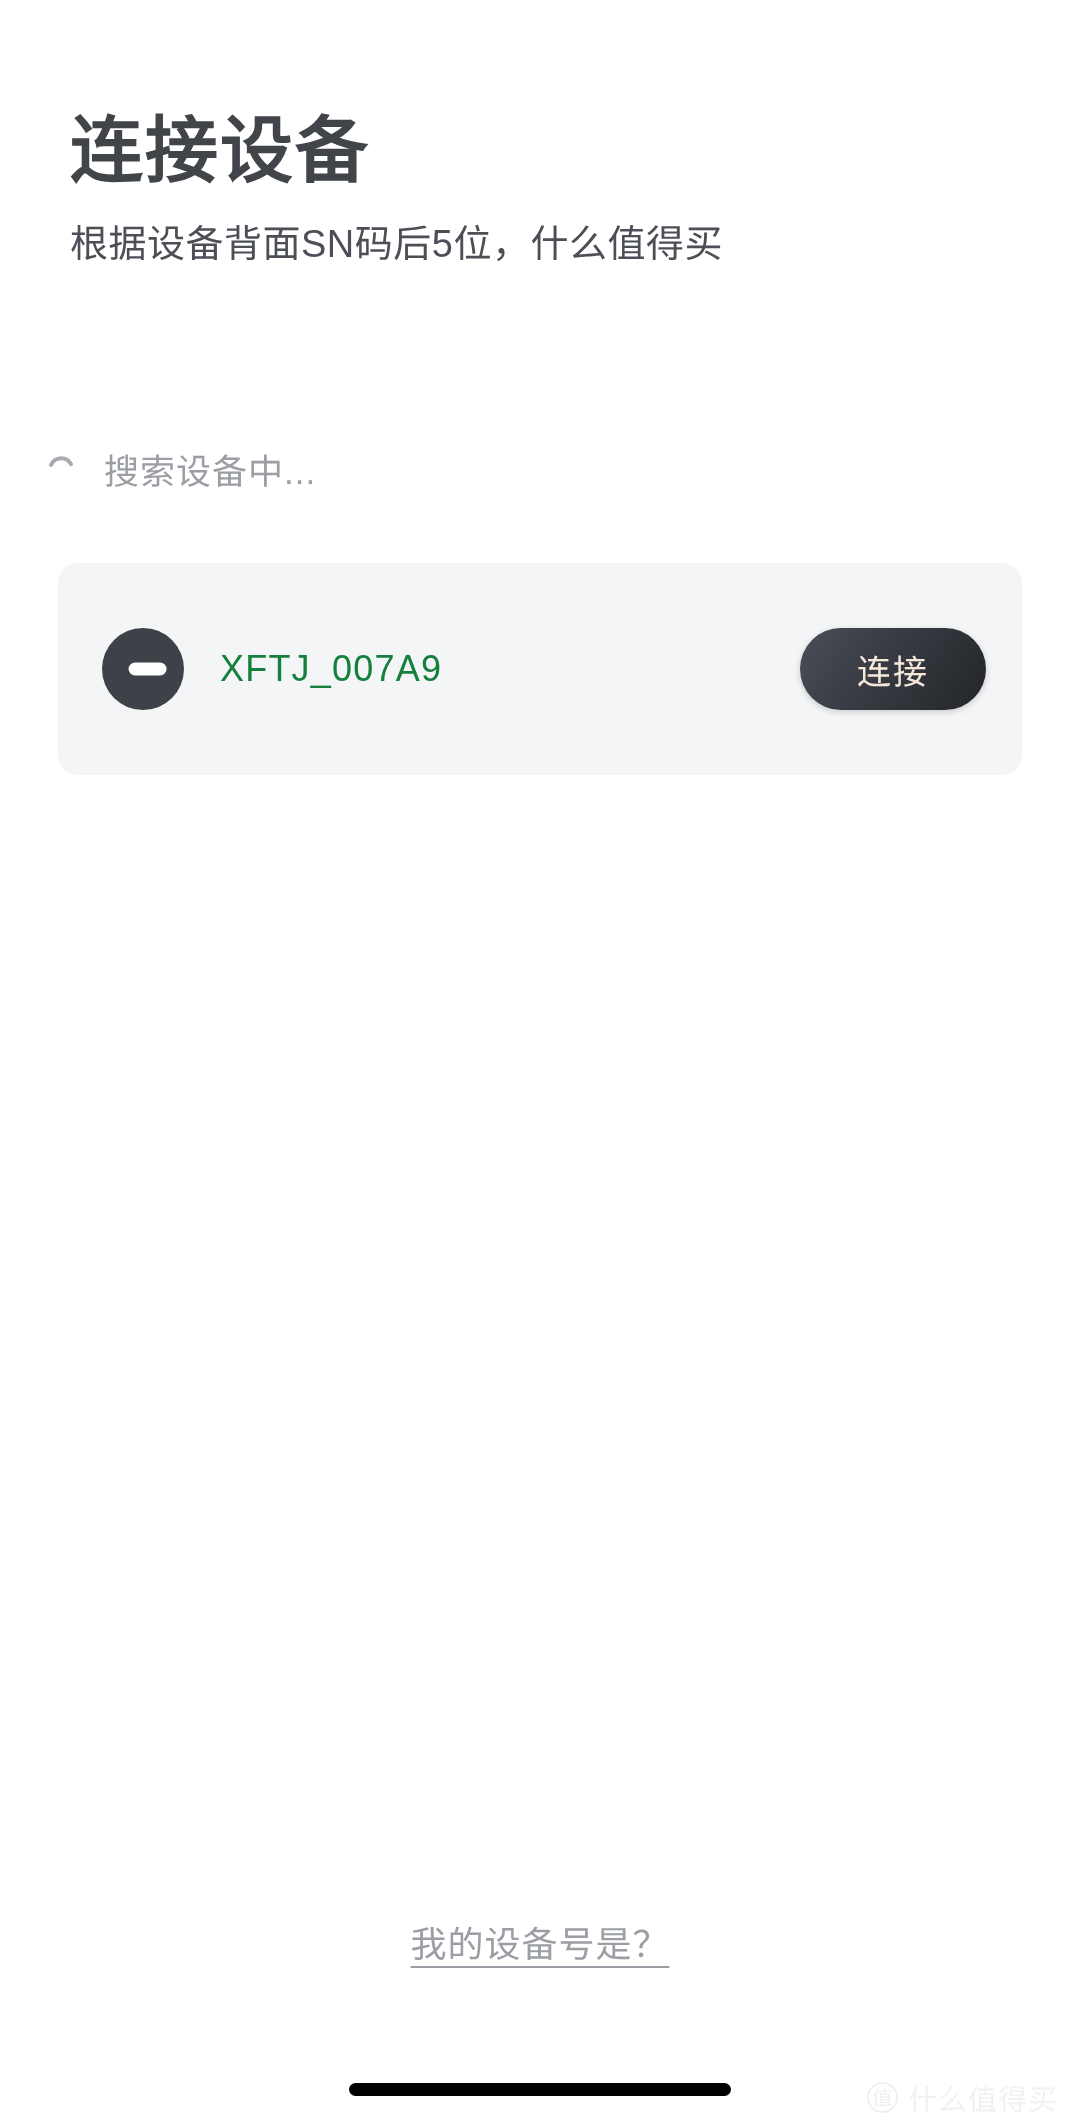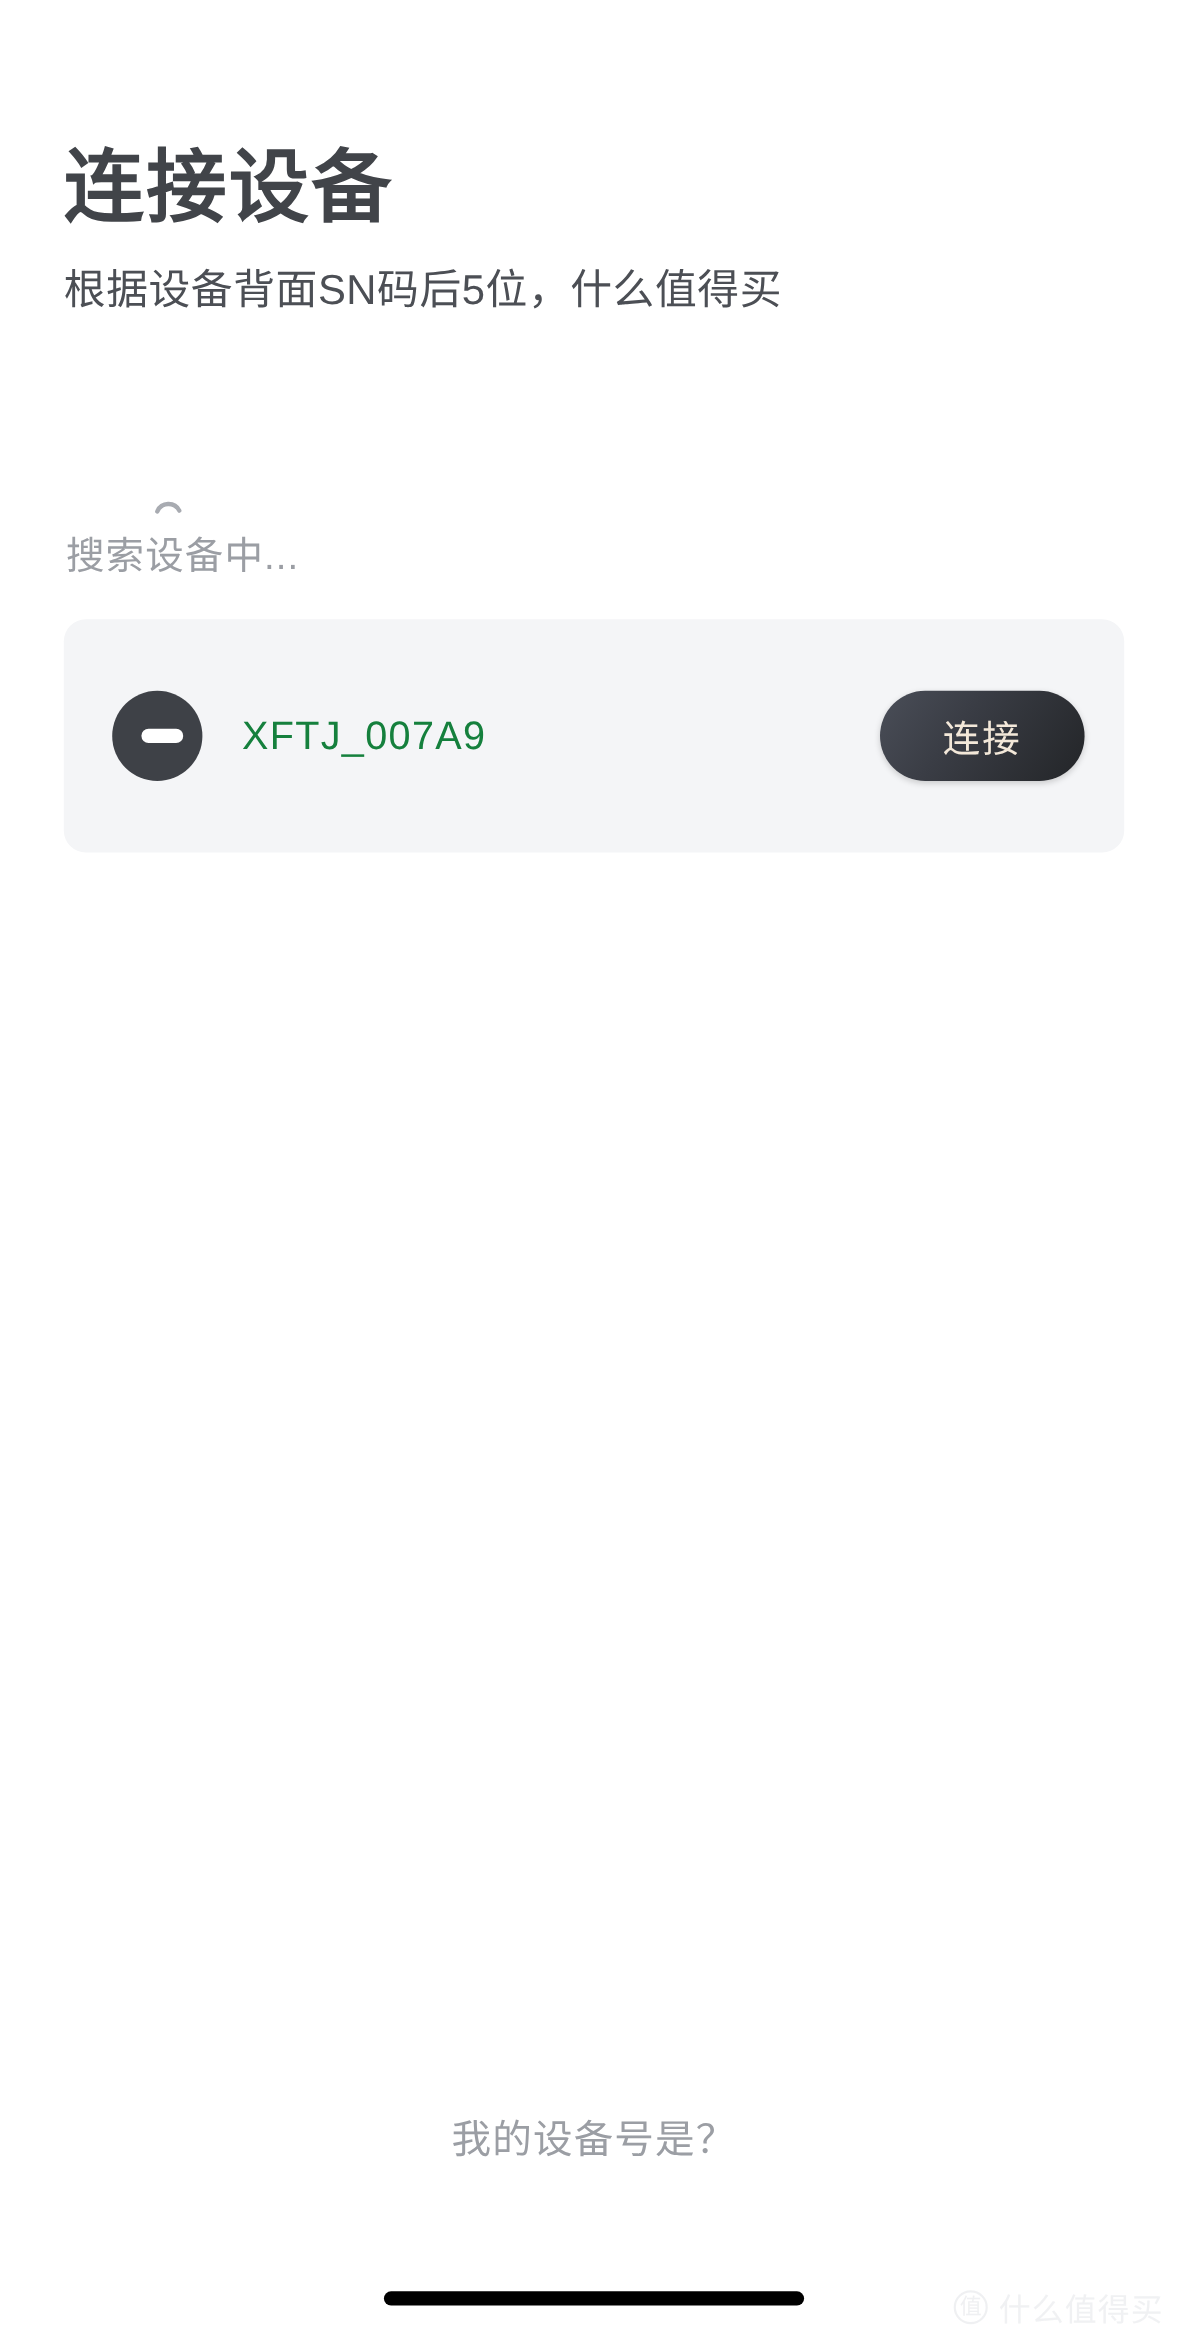--- a/index.html
+++ b/index.html
@@ -9,45 +9,44 @@
     font-family:"Liberation Sans","DejaVu Sans",sans-serif;
     overflow:hidden;
   }
   .screen {
     position:relative;
     width:1080px; height:2127px;
     background:#FFFFFF;
   }
 
   
-  .header { position:absolute; left:58px; top:108px; width:960px;margin-top:20px; }
+  .header { position:absolute; left:70px; top:108px; width:960px; }
   .page-title {
     font-size:73px;
     font-weight:bold;
     color:#414449;
     letter-spacing:2px;
     line-height:1.18;
   }
   .page-subtitle {
     margin-top:26px;
     font-size:38px;
     font-weight:400;
     color:#4C4F55;
     letter-spacing:0.5px;
     line-height:1.3;
   }
 
   
   .status-row {
     position:absolute;
-    left:60px; top:452px;
-    display:flex;
-    align-items:center;
+    left:44px; top:452px;
+    display:flex;
+    align-items:flex-start;
     height:60px;
-    flex-direction:column;
   }
   .spinner {
     width:34px; height:34px;
     position:relative;
     flex:0 0 auto;
     margin-right:26px;
   }
   .spinner svg { display:block; width:34px; height:34px; }
   .status-text {
     font-size:35px;
@@ -117,20 +116,21 @@
     position:absolute;
     left:0; top:1915px;
     width:1080px;
     text-align:center;
   }
   .help-link {
     display:inline-block;
     font-size:36px;
     color:#9B9EA4;
     letter-spacing:1px;
+    text-decoration:underline;
     text-underline-offset:9px;
     text-decoration-thickness:2px;
     cursor:pointer;
   }
 
   
   .home-indicator {
     position:absolute;
     left:50%;
     transform:translateX(-50%);

